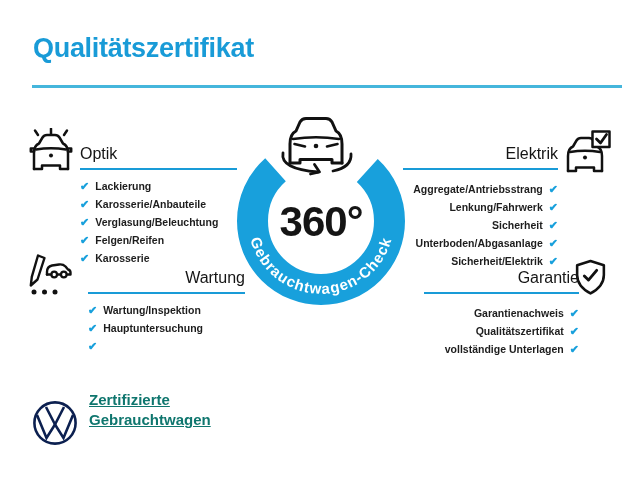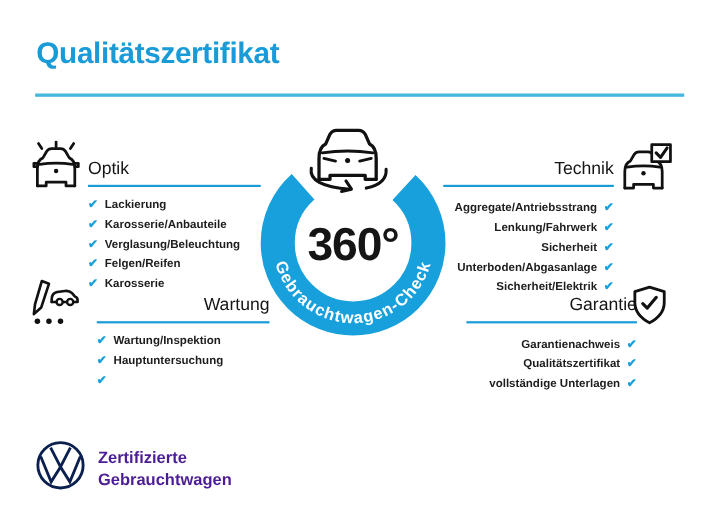--- a/index.html
+++ b/index.html
@@ -27,22 +27,22 @@
 
   .sideicon{position:absolute;}
   #icon-optik{left:29px;top:128px;}
   #icon-technik{left:565px;top:130px;}
   #icon-wartung{left:26px;top:253px;}
   #icon-garantie{left:574px;top:259px;}
 
   #center-graphic{position:absolute;left:230px;top:113px;}
 
   .footer-logo{position:absolute;left:32px;top:400px;}
-  .footer-text{position:absolute;left:89px;top:407px;font-size:15px;font-weight:bold;
-               color:#4c1d95;line-height:20px;}
+  .footer-text{position:absolute;left:89px;top:390px;font-size:15px;font-weight:bold;
+               color:#0f766e;line-height:20px;text-decoration:underline;}
   svg{display:block;}
 </style>
 </head>
 <body>
 
 <div class="stage">
 
   <div class="title">Qualitätszertifikat</div>
   <div class="divider"></div>
 
@@ -105,21 +105,21 @@
           <span>Felgen/Reifen</span>
         </div>
         <div class="check-row">
           <span class="check">✔</span>
           <span>Karosserie</span>
         </div>
       </div>
   </div>
 
   <div class="section right" id="sec-technik">
-    <div class="heading">Technik</div>
+    <div class="heading">Elektrik</div>
     <div class="underline"></div>
     <div class="list">
         <div class="check-row">
           <span>Aggregate/Antriebsstrang</span>
           <span class="check">✔</span>
         </div>
         <div class="check-row">
           <span>Lenkung/Fahrwerk</span>
           <span class="check">✔</span>
         </div>

